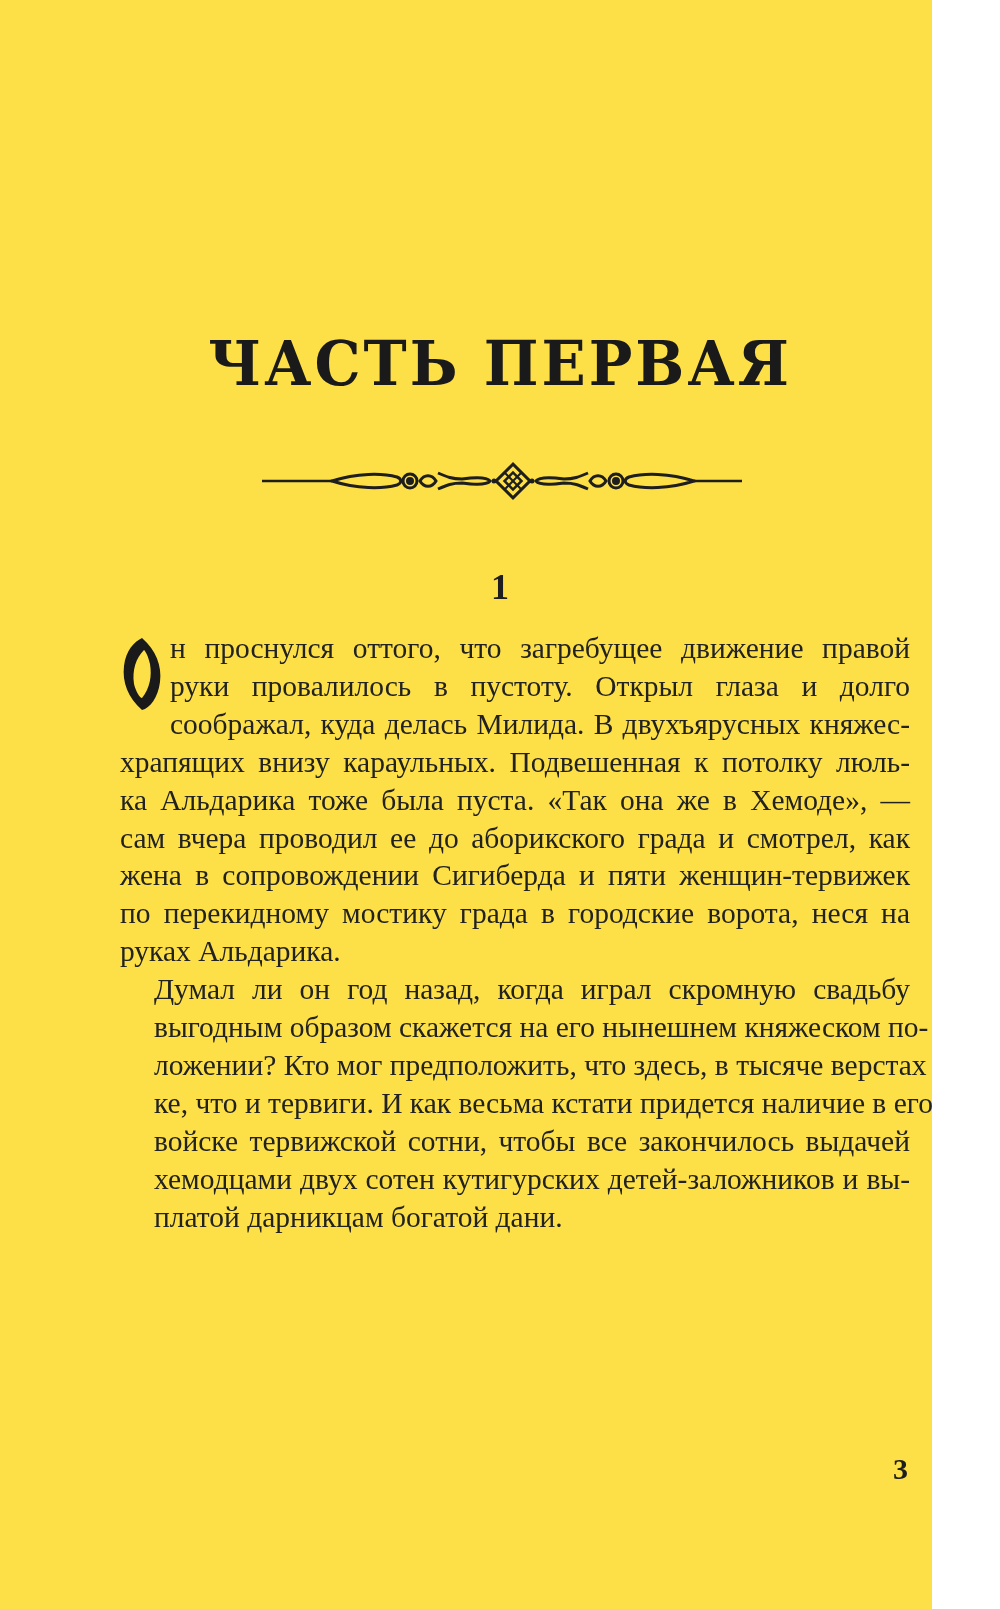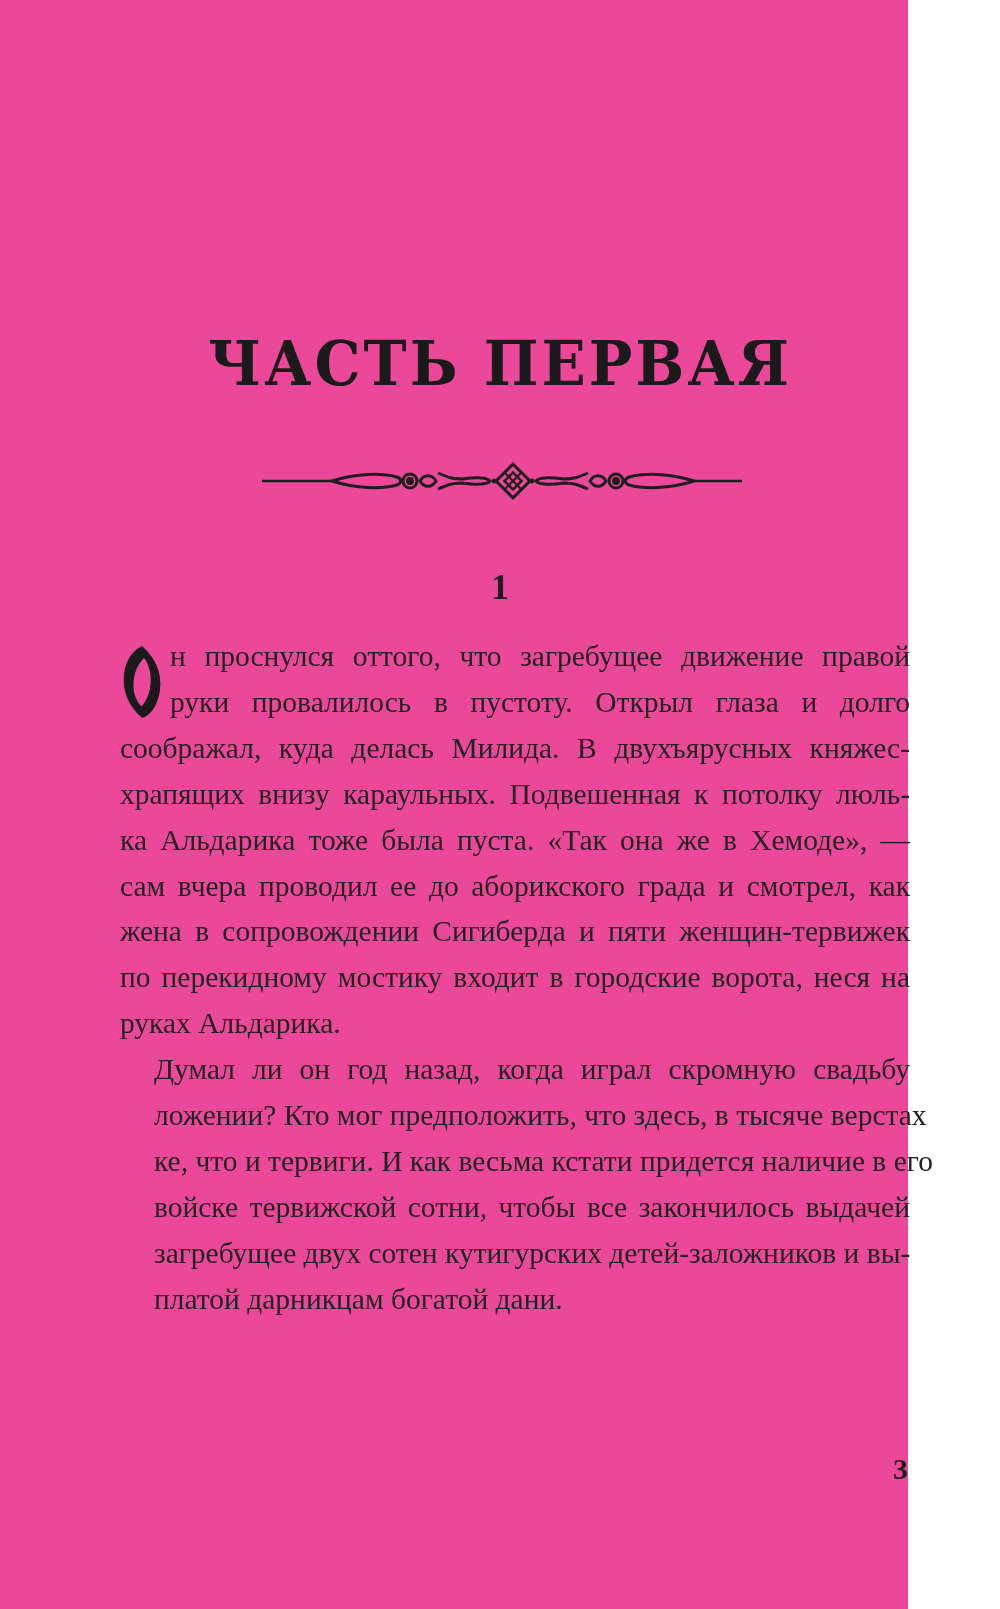--- a/index.html
+++ b/index.html
@@ -12,21 +12,22 @@
     height: 1609px;
     position: relative;
     overflow: hidden;
     font-family: "Liberation Serif", "DejaVu Serif", serif;
     color: #1e1e1e;
   }
   .page {
     position: absolute;
     left: 0; top: 0;
     width: 908px; height: 1609px;
-    background: #ec4899;
+    background: #fde047;
+    padding-left: 24px;
   }
   .part-title {
     position: absolute;
     top: 330px;
     left: 0;
     width: 1000px;
     text-align: center;
     font-family: "DejaVu Serif", "Liberation Serif", serif;
     font-weight: bold;
     font-size: 58px;
@@ -72,21 +73,20 @@
     float: left;
     width: 44px;
     height: 76px;
     margin: 6px 6px 0 0;
   }
   .line {
     display: block;
     text-align: justify;
     text-align-last: justify;
     white-space: nowrap;
-    margin-top: 8px;
   }
   .line.last {
     text-align-last: left;
   }
   .line.indent {
     text-indent: 34px;
   }
   .page-number {
     position: absolute;
     top: 1452px;
@@ -141,27 +141,28 @@
       <svg class="dropcap" viewBox="0 0 44 76" xmlns="http://www.w3.org/2000/svg">
         <path d="M22 2 C36 14, 42 30, 40 46 C38 62, 30 72, 22 74 C8 62, 2 46, 4 30 C6 14, 14 6, 22 2 Z M24 14 C16 22, 12 34, 14 48 C16 56, 20 62, 22 62 C30 52, 32 40, 30 28 C28 20, 26 16, 24 14 Z" fill="#1a1a1a" fill-rule="evenodd"></path>
       </svg>
       <span class="line">н проснулся оттого, что загребущее движение правой</span>
       <span class="line">руки провалилось в пустоту. Открыл глаза и долго</span>
       <span class="line">соображал, куда делась Милида. В двухъярусных княжес-</span>
       <span class="line">храпящих внизу караульных. Подвешенная к потолку люль-</span>
       <span class="line">ка Альдарика тоже была пуста. «Так она же в Хемоде», —</span>
       <span class="line">сам вчера проводил ее до аборикского града и смотрел, как</span>
       <span class="line">жена в сопровождении Сигиберда и пяти женщин-тервижек</span>
-      <span class="line">по перекидному мостику входит в городские ворота, неся на</span>
+      <span class="line">по перекидному мостику града в городские ворота, неся на</span>
       <span class="line last">руках Альдарика.</span>
     </div>
     <div class="para">
       <span class="line indent">Думал ли он год назад, когда играл скромную свадьбу</span>
+      <span class="line">выгодным образом скажется на его нынешнем княжеском по-</span>
       <span class="line">ложении? Кто мог предположить, что здесь, в тысяче верстах</span>
       <span class="line">ке, что и тервиги. И как весьма кстати придется наличие в его</span>
       <span class="line">войске тервижской сотни, чтобы все закончилось выдачей</span>
-      <span class="line">загребущее двух сотен кутигурских детей-заложников и вы-</span>
+      <span class="line">хемодцами двух сотен кутигурских детей-заложников и вы-</span>
       <span class="line last">платой дарникцам богатой дани.</span>
     </div>
   </div>
 
   <div class="page-number">3</div>
 </div>
 
 </body></html>

